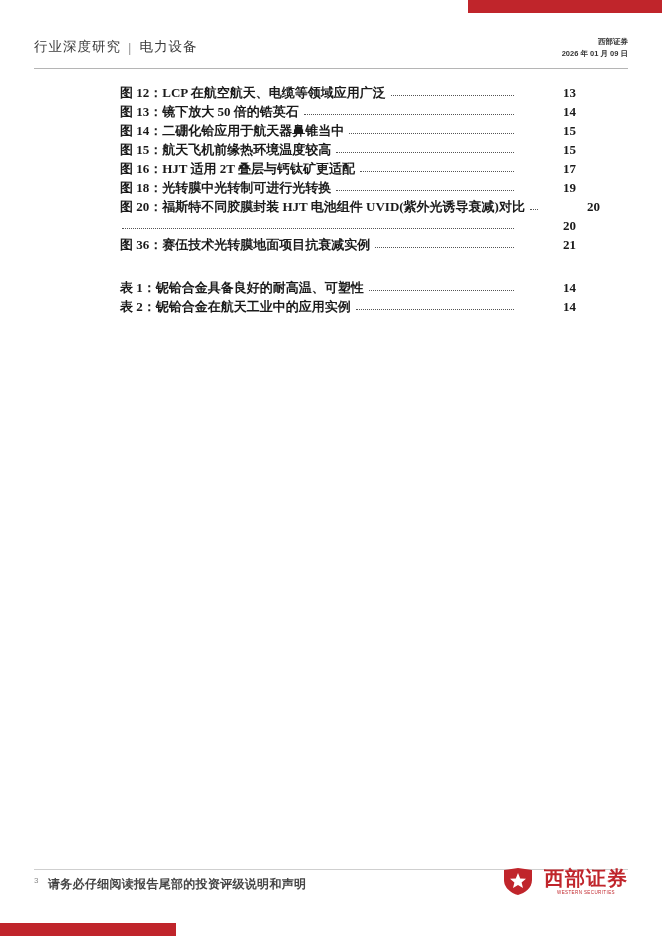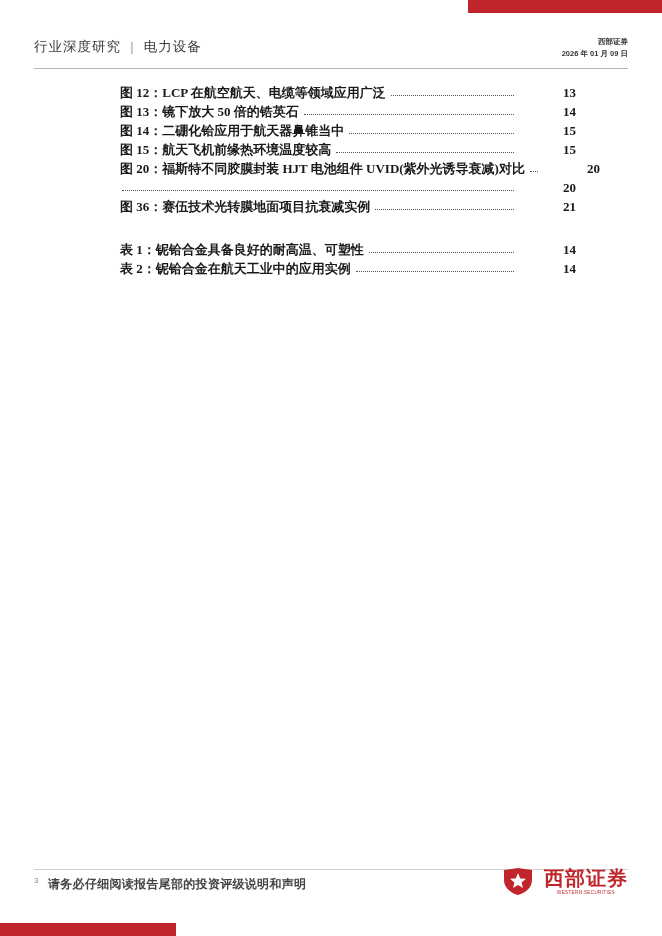--- a/index.html
+++ b/index.html
@@ -42,21 +42,21 @@
     left: 34px;
     right: 34px;
     height: 30px;
   }
   .header-left {
     position: absolute;
     left: 0;
     top: 0;
     display: flex;
     align-items: center;
-    font-family: Liberation Mono, monospace;
+    font-family: Liberation Sans, sans-serif;
     font-size: 13.5px;
     color: #3a3a3a;
     letter-spacing: 1px;
   }
   .header-left .divider {
     display: inline-block;
     margin: 0 7px;
     color: #9a9a9a;
     font-size: 13px;
   }
@@ -223,20 +223,30 @@
       </div>
       <div class="toc-row">
         <span class="toc-label">图 14：二硼化铪应用于航天器鼻锥当中</span>
         <span class="toc-dots"></span>
         <span class="toc-page">15</span>
       </div>
       <div class="toc-row">
         <span class="toc-label">图 15：航天飞机前缘热环境温度较高</span>
         <span class="toc-dots"></span>
         <span class="toc-page">15</span>
+      </div>
+      <div class="toc-row">
+        <span class="toc-label">图 16：HJT 适用 2T 叠层与钙钛矿更适配</span>
+        <span class="toc-dots"></span>
+        <span class="toc-page">17</span>
+      </div>
+      <div class="toc-row">
+        <span class="toc-label">图 18：光转膜中光转制可进行光转换</span>
+        <span class="toc-dots"></span>
+        <span class="toc-page">19</span>
       </div>
       <div class="toc-row">
         <span class="toc-label">图 20：福斯特不同胶膜封装 HJT 电池组件 UVID(紫外光诱导衰减)对比</span>
         <span class="toc-dots"></span>
         <span class="toc-page">20</span>
       </div>
       <div class="toc-row">
         <span class="toc-dots"></span>
         <span class="toc-page">20</span>
       </div>

